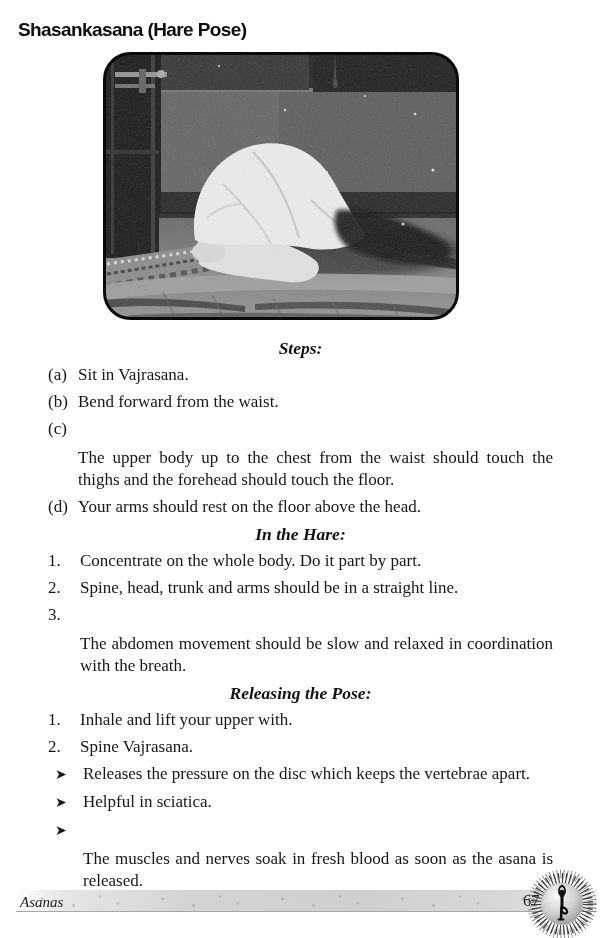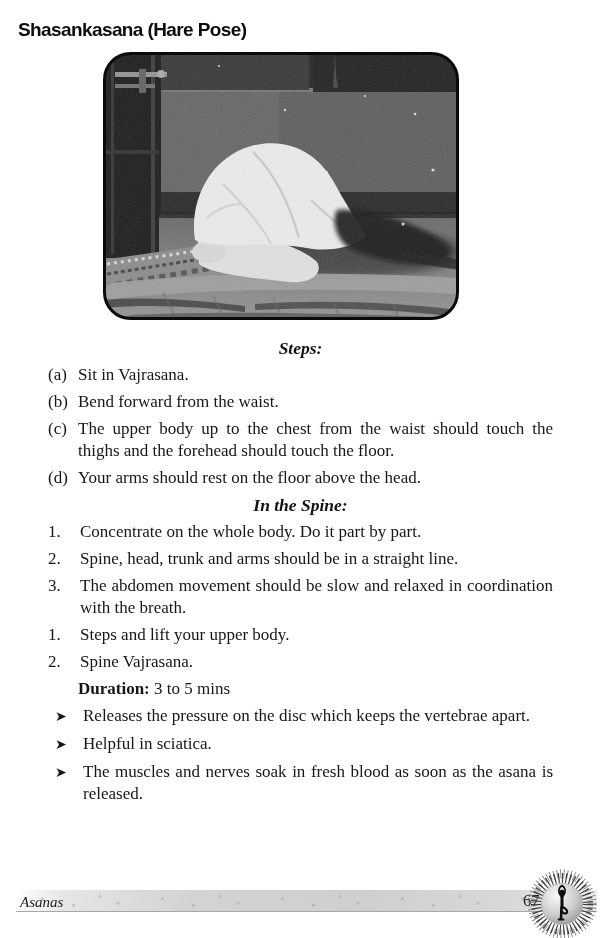--- a/index.html
+++ b/index.html
@@ -24,21 +24,21 @@
   .h {
     font-weight:bold; font-style:italic; font-size:17.5px;
     margin-bottom:5px; color:#111;text-align:center;
   }
   .li { display:flex; margin-bottom:5px; }
   .li .lab { flex:0 0 30px; }
   .li.num .lab { flex:0 0 32px; }
   .li.bul { padding-left:7px; }
   .li.bul .lab { flex:0 0 28px; font-size:14px; padding-top:1px; }
   .li .txt { flex:1 1 auto; }
-  .txt.just { text-align:justify; text-align-last:left; }
+  .txt.just { text-align:justify; text-align-last:left;margin-top:29px; }
   .duration-line { margin-left:30px; margin-bottom:5px; }
   .duration-line .dl { font-weight:bold; }
   .em-txt { }
   .footer-band {
     position:absolute; left:16px; top:890px; width:581px; height:22px;
     background:linear-gradient(90deg,#ffffff 0%,#e6e6e6 8%,#d3d3d3 30%,#cfcfcf 60%,#d8d8d8 85%,#ececec 100%);
     border-bottom:1px solid #a8a8a8;
   }
   .footer-band .speckle {
     position:absolute; inset:0;
@@ -169,44 +169,42 @@
     </div>
     <div class="li">
       <span class="lab">(c)</span>
       <div class="txt just">The upper body up to the chest from the waist should touch the thighs and the forehead should touch the floor.</div>
     </div>
     <div class="li">
       <span class="lab">(d)</span>
       <div class="txt">Your arms should rest on the floor above the head.</div>
     </div>
 
-    <div class="h">In the Spine:</div>
+    <div class="h">In the Hare:</div>
     <div class="li num">
       <span class="lab">1.</span>
       <div class="txt">Concentrate on the whole body. Do it part by part.</div>
     </div>
     <div class="li num">
       <span class="lab">2.</span>
       <div class="txt">Spine, head, trunk and arms should be in a straight line.</div>
     </div>
     <div class="li num">
       <span class="lab">3.</span>
       <div class="txt just">The abdomen movement should be slow and relaxed in coordination with the breath.</div>
     </div>
 
+    <div class="h">Releasing the Pose:</div>
     <div class="li num">
       <span class="lab">1.</span>
-      <div class="txt">Steps and lift your upper body.</div>
+      <div class="txt">Inhale and lift your upper with.</div>
     </div>
     <div class="li num">
       <span class="lab">2.</span>
       <div class="txt">Spine Vajrasana.</div>
-    </div>
-    <div class="duration-line">
-      <span class="dl">Duration:</span><span> 3 to 5 mins</span>
     </div>
 
     <div class="li bul">
       <span class="lab">➤</span>
       <div class="txt"><span>Releases the pressure on the disc which keeps the vertebrae apart.</span><span class="em-txt"></span><span></span></div>
     </div>
     <div class="li bul">
       <span class="lab">➤</span>
       <div class="txt"><span>Helpful in sciatica.</span><span class="em-txt"></span><span></span></div>
     </div>

